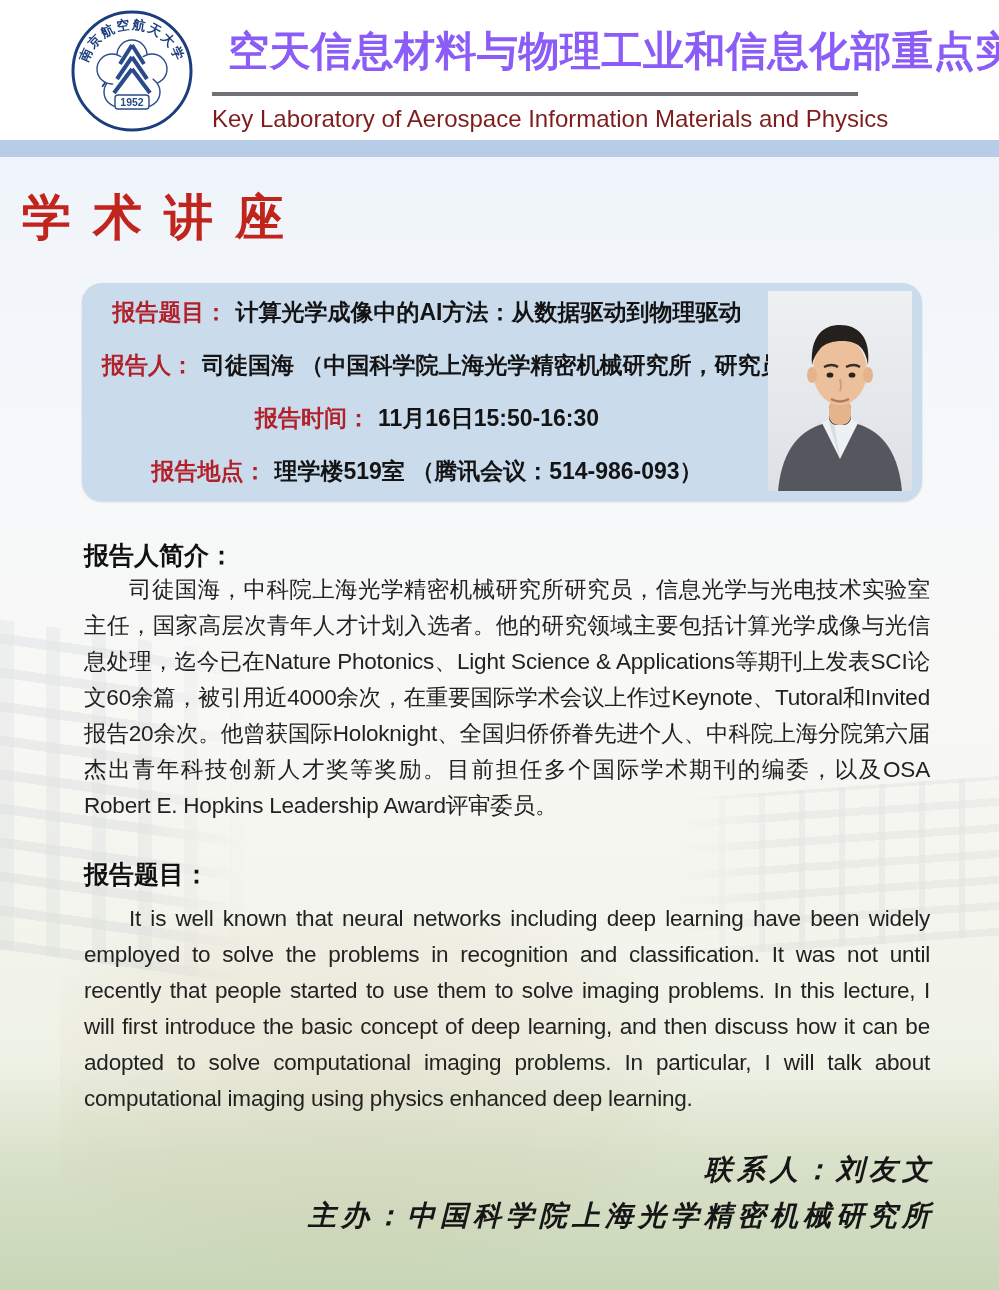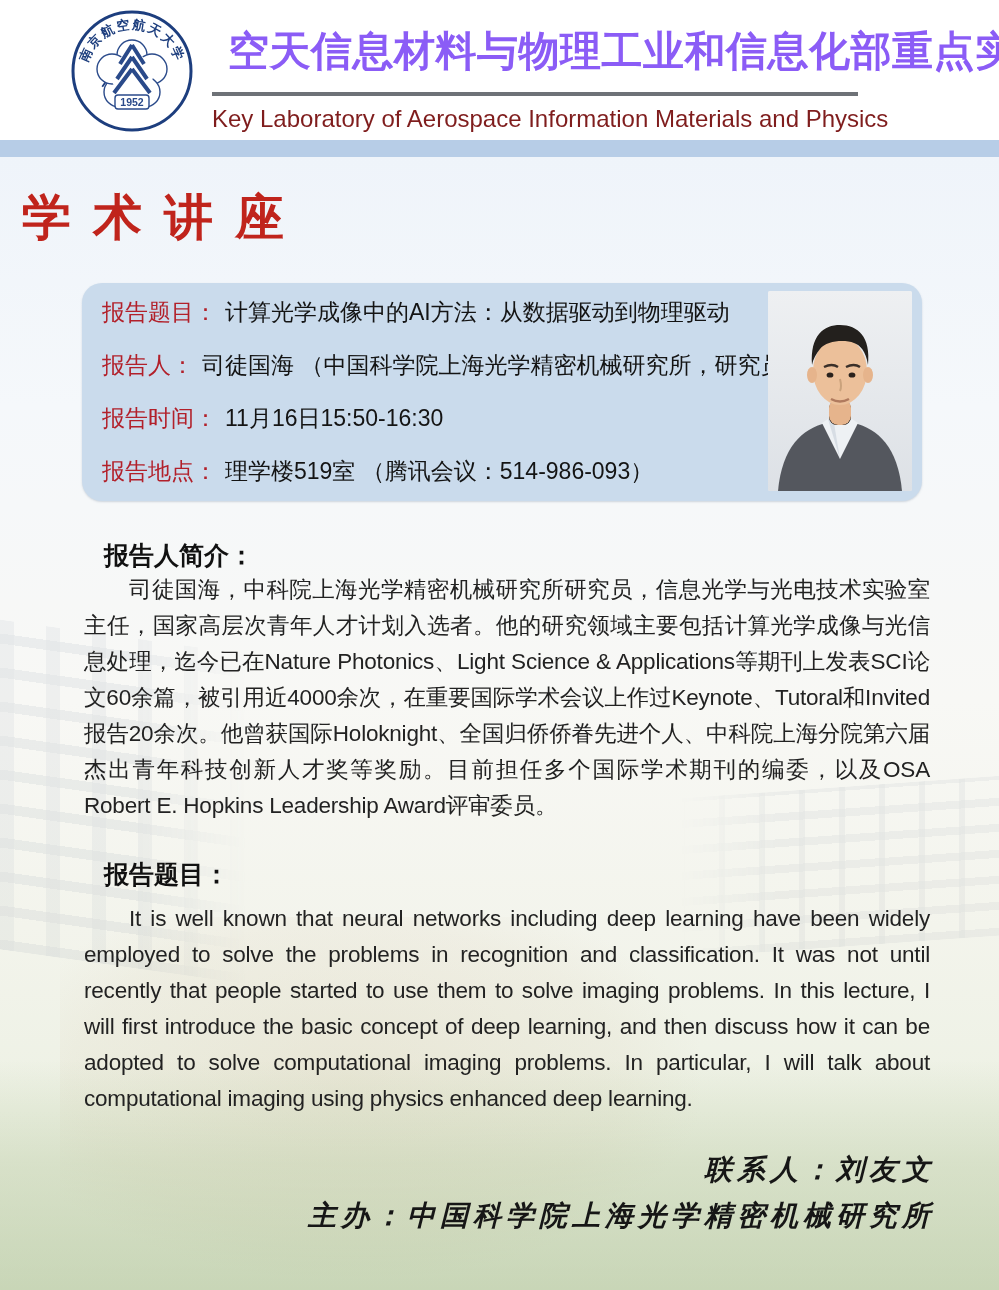--- a/index.html
+++ b/index.html
@@ -80,31 +80,31 @@
   .info-box {
     position:relative;
     margin:32px 0 0 82px; width:840px; height:218px;
     background:#cadbec; border-radius:20px;
     box-shadow:0 1px 2px rgba(90,110,140,.25);
   }
   .info-rows {
     position:absolute; left:20px; top:14px; width:650px; height:190px;
     display:flex; flex-direction:column; justify-content:space-between;
   }
-  .info-row { font-size:23px; font-weight:normal; white-space:nowrap; }
+  .info-row { font-size:23px; font-weight:bold; white-space:nowrap;text-align:center; }
   .info-label { color:#b2202a; margin-right:8px; }
   .info-value { color:#141414; }
 
   .photo {
     position:absolute; right:10px; top:8px; width:144px; height:200px;
     border-radius:2px; overflow:hidden; background:#e7e9ec;
   }
 
   .section { margin-left:84px; width:846px; color:#1c1c1c; }
-  .section-heading { font-size:25px; font-weight:bold; color:#111;margin-left:20px; }
+  .section-heading { font-size:25px; font-weight:bold; color:#111; }
   .section-para {
     font-size:22.5px; line-height:36px; text-align:justify;
     text-indent:2em; color:#222; letter-spacing:-0.2px;
   }
   .bio-heading   { margin-top:38px; }
   .bio-para      { }
   .abs-heading   { margin-top:34px; }
   .abs-para      { margin-top:10px; }
 
   .footer { margin-top:30px; width:935px; text-align:right; color:#161616; }

